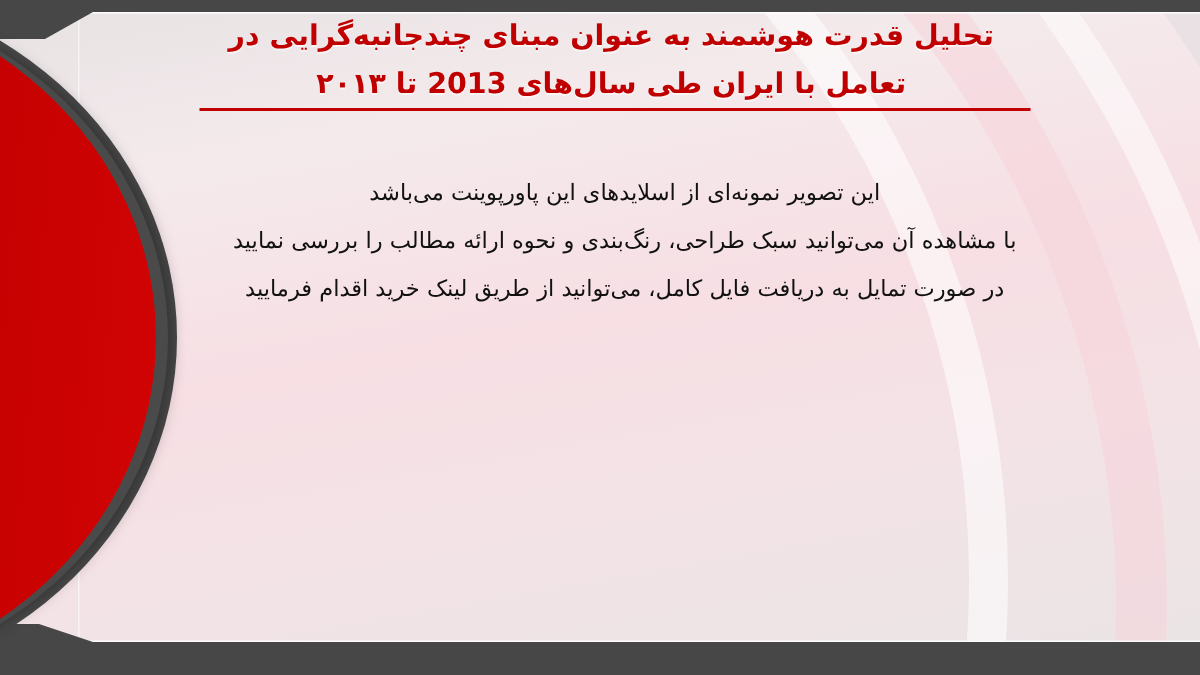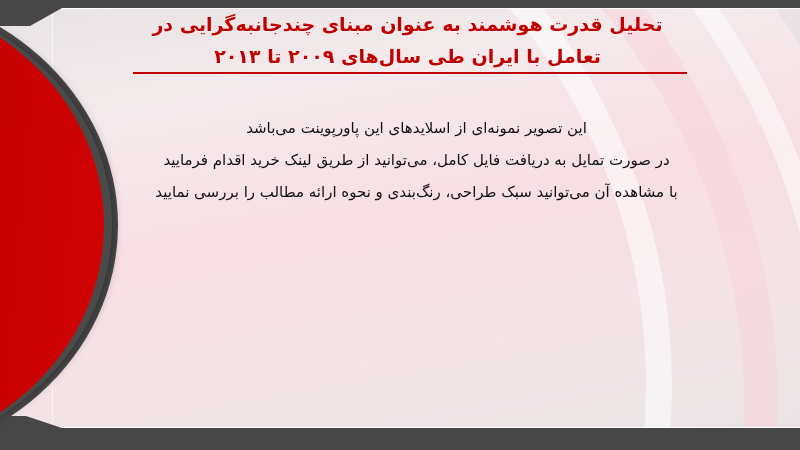--- a/index.html
+++ b/index.html
@@ -205,23 +205,23 @@
   <div class="band-top"></div>
   <div class="band-bottom-hilite"></div>
   <div class="band-bottom"></div>
 
   <div class="red-lens-outline"></div>
   <div class="red-lens"></div>
   <div class="red-lens-shadow"></div>
 
   <div class="title-block">
     <div class="title-line">تحلیل قدرت هوشمند به عنوان مبنای چندجانبه‌گرایی در</div>
-    <div class="title-line">تعامل با ایران طی سال‌های ۲۰۰۹ تا ۲۰۱۳</div>
+    <div class="title-line">تعامل با ایران طی سال‌های 2013 تا ۲۰۱۳</div>
   </div>
   <div class="title-rule"></div>
 
   <div class="body-block">
     <div class="body-line">این تصویر نمونه‌ای از اسلایدهای این پاورپوینت می‌باشد</div>
+    <div class="body-line">با مشاهده آن می‌توانید سبک طراحی، رنگ‌بندی و نحوه ارائه مطالب را بررسی نمایید</div>
     <div class="body-line">در صورت تمایل به دریافت فایل کامل، می‌توانید از طریق لینک خرید اقدام فرمایید</div>
-    <div class="body-line">با مشاهده آن می‌توانید سبک طراحی، رنگ‌بندی و نحوه ارائه مطالب را بررسی نمایید</div>
   </div>
 
 </div>
 
 </body></html>

